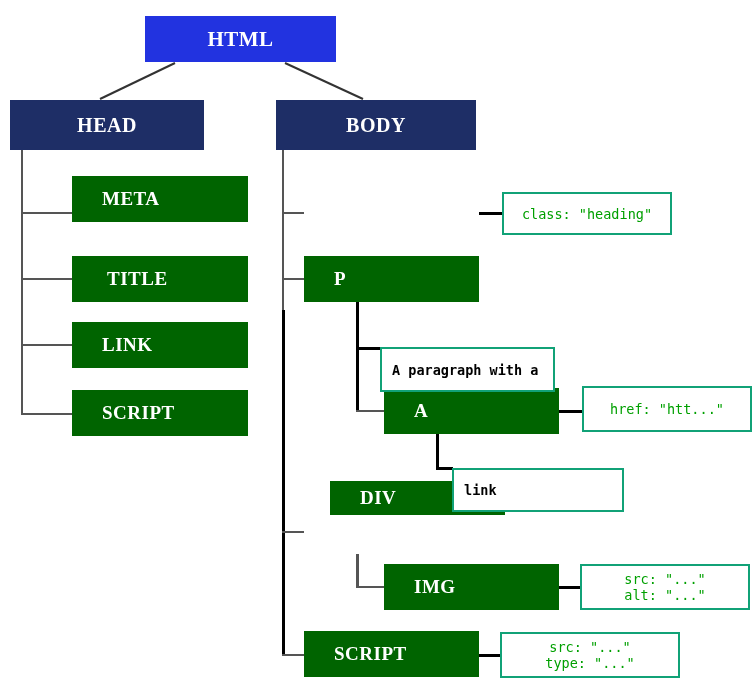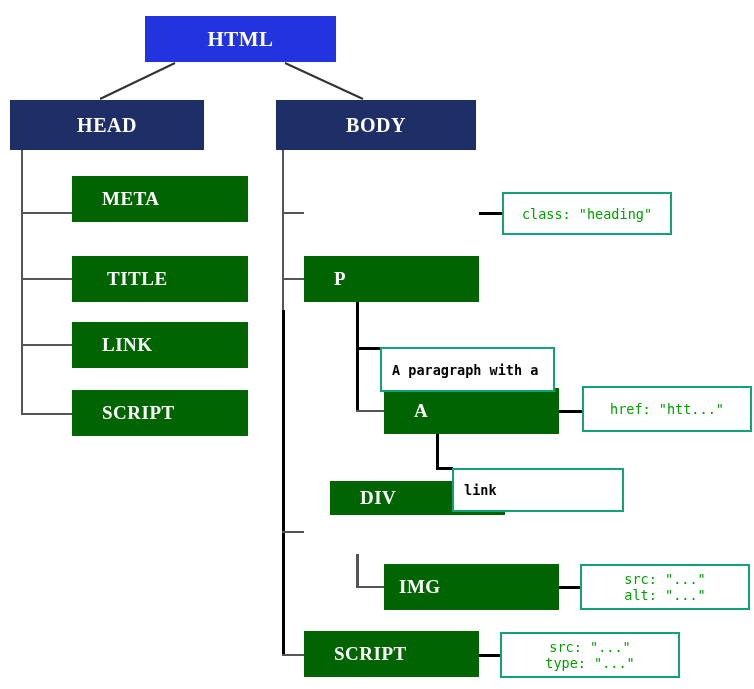--- a/index.html
+++ b/index.html
@@ -155,21 +155,21 @@
   </div>
 
   <div class="node elem" style="left:384px; top:388px; width:175px; height:46px;">
     <span>A</span>
   </div>
 
   <div class="node elem" style="left:304px; top:481px; width:175px; height:34px;margin-left:26px;">
     <span>DIV</span>
   </div>
 
-  <div class="node elem" style="left:384px; top:564px; width:175px; height:46px;padding-left:15px;">
+  <div class="node elem" style="left:384px; top:564px; width:175px; height:46px;">
     <span>IMG</span>
   </div>
 
   <div class="node elem" style="left:304px; top:631px; width:175px; height:46px;">
     <span>SCRIPT</span>
   </div>
 
   <div class="attrbox centered" style="left:502px; top:192px; width:170px; height:43px;">
     <span class="line">class: "heading"</span>
   </div>

